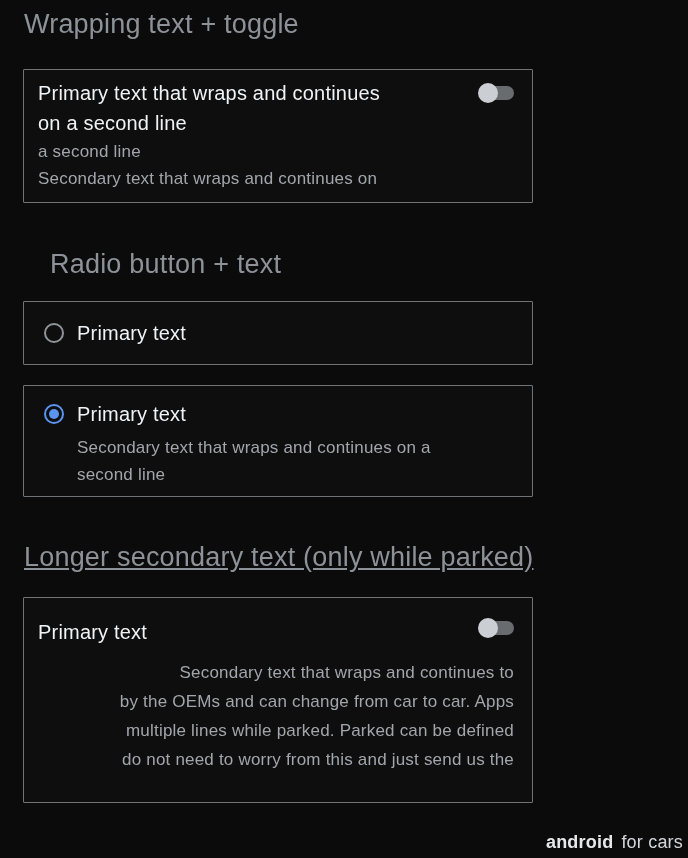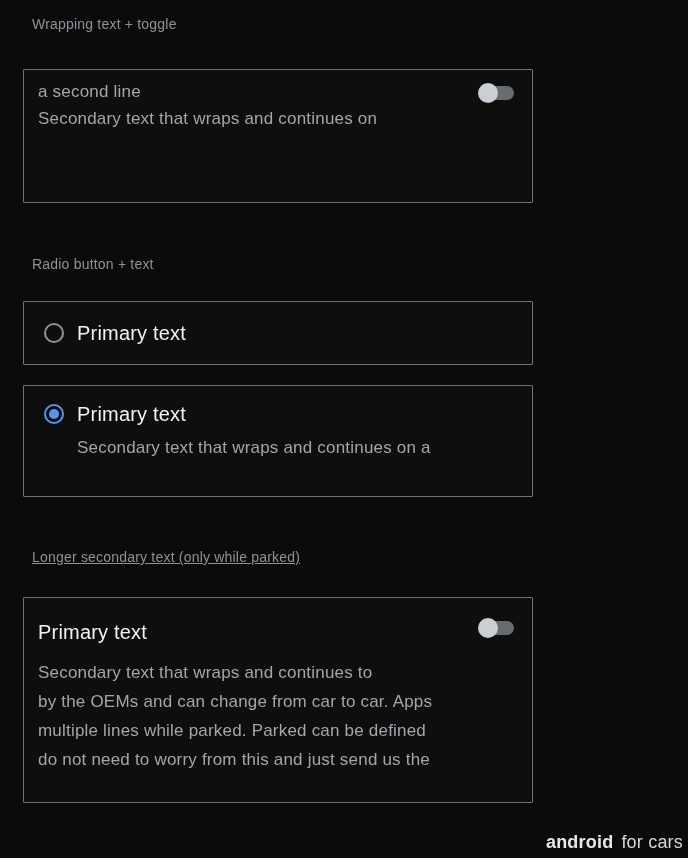--- a/index.html
+++ b/index.html
@@ -5,29 +5,29 @@
   html, body { margin: 0; padding: 0; }
   body {
     width: 688px; height: 858px;
     background: #0b0b0c;
     font-family: "Liberation Sans", sans-serif;
     position: relative;
     overflow: hidden;
   }
   .section-title {
     position: absolute;
-    left: 32px;
-    font-size: 14px;
+    left: 24px;
+    font-size: 27px;
     line-height: 28px;
     color: #8d9298;
     letter-spacing: 0.2px;
     white-space: nowrap;
   }
   #title-1 { top: 10px; }
-  #title-2 { top: 250px; }
+  #title-2 { top: 250px; margin-left: 26px; }
   #title-3 { top: 543px; text-decoration: underline; }
 
   .card {
     position: absolute;
     left: 23px;
     width: 510px;
     box-sizing: border-box;
     border: 1px solid #707376;
     background: #0e0e0f;
     border-radius: 1px;
@@ -92,21 +92,21 @@
     border-radius: 50%;
     background: #5b94f0;
   }
 
   .radio-row { display: flex; align-items: center; }
   .radio-row .radio { margin-right: 13px; }
   .radio-row .primary { line-height: 30px; }
   .indented-secondary { margin-left: 33px; margin-top: 5px; }
 
   #card-wrap-toggle .secondary { margin-top: 0; }
-  #card-long-secondary .secondary { margin-top: 12px; line-height: 29px; }
+  #card-long-secondary .secondary { margin-top: 12px; line-height: 29px; text-align: right; }
   #card-long-secondary .primary { line-height: 28px; }
 
   
   .brand {
     position: absolute;
     top: 826px;
     right: 5px;
     font-size: 18px;
     line-height: 32px;
     letter-spacing: 0.2px;
@@ -114,20 +114,24 @@
   }
   .brand .bold { font-weight: bold; color: #e6e8ea; }
   .brand .regular { font-weight: normal; color: #d4d6d9; margin-left: 8px; }
 </style>
 </head>
 <body>
 
 <div class="section-title" id="title-1">Wrapping text + toggle</div>
 
 <div class="card" id="card-wrap-toggle">
+  <div class="primary">
+    <span class="line">Primary text that wraps and continues</span>
+    <span class="line">on a second line</span>
+  </div>
   <div class="secondary">
     <span class="line">a second line</span>
     <span class="line">Secondary text that wraps and continues on</span>
   </div>
   <div class="toggle">
     <div class="track"></div>
     <div class="thumb"></div>
   </div>
 </div>
 
@@ -142,20 +146,21 @@
 
 <div class="card" id="card-radio-selected">
   <div class="radio-row">
     <div class="radio selected">
       <div class="dot"></div>
     </div>
     <div class="primary">Primary text</div>
   </div>
   <div class="secondary indented-secondary">
     <span class="line">Secondary text that wraps and continues on a</span>
+    <span class="line">second line</span>
   </div>
 </div>
 
 <div class="section-title" id="title-3">Longer secondary text (only while parked)</div>
 
 <div class="card" id="card-long-secondary">
   <div class="primary">Primary text</div>
   <div class="toggle">
     <div class="track"></div>
     <div class="thumb"></div>

